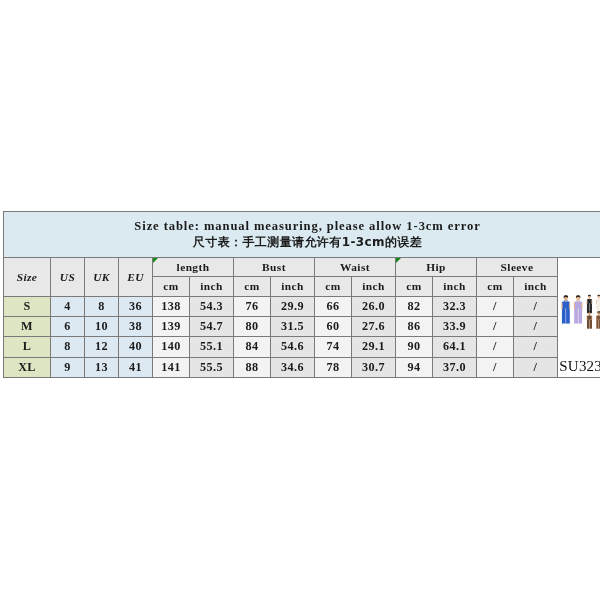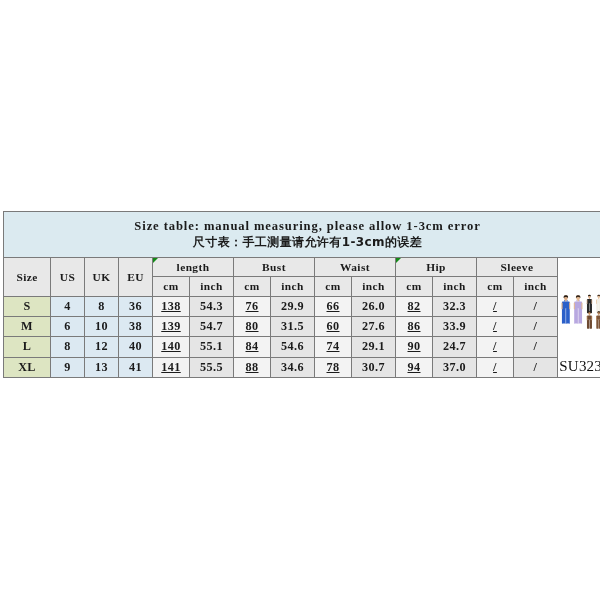--- a/index.html
+++ b/index.html
@@ -76,41 +76,42 @@
     background: #e8e8e8;
     font-size: 11.4px;
     height: 18px;
   }
   td.grp-label {
     position: relative;
   }
   td.span2rows {
     background: #e8e8e8;
     font-size: 11.4px;
+    font-style: italic;
   }
 
   
   .note-flag {
     position: absolute;
     top: 0;
     left: 0;
     width: 0;
     height: 0;
     border-top: 5px solid #138a18;
     border-right: 5px solid transparent;
   }
 
   
   tr.data-row td {
     height: 19px;
     font-size: 12.2px;
   }
   td.c-size  { background: #dde5c2; }
   td.c-intl  { background: #dce9f2; }
-  td.c-cm    { background: #f3f3f3; text-decoration: underline; }
+  td.c-cm    { background: #f3f3f3; }
   td.c-inch  { background: #e5e5e5; }
 
   
   td.product-cell {
     background: #ffffff;
     border-left: 1px solid #7a7a7a;
     padding: 0;
     vertical-align: top;
   }
   .product-box {
@@ -331,21 +332,21 @@
           <td class="c-intl">8</td>
           <td class="c-intl">12</td>
           <td class="c-intl">40</td>
           <td class="c-cm">140</td>
           <td class="c-inch">55.1</td>
           <td class="c-cm">84</td>
           <td class="c-inch">54.6</td>
           <td class="c-cm">74</td>
           <td class="c-inch">29.1</td>
           <td class="c-cm">90</td>
-          <td class="c-inch">24.7</td>
+          <td class="c-inch">64.1</td>
           <td class="c-cm">/</td>
           <td class="c-inch">/</td>
         </tr>
 
         <tr class="data-row">
           <td class="c-size">XL</td>
           <td class="c-intl">9</td>
           <td class="c-intl">13</td>
           <td class="c-intl">41</td>
           <td class="c-cm">141</td>

